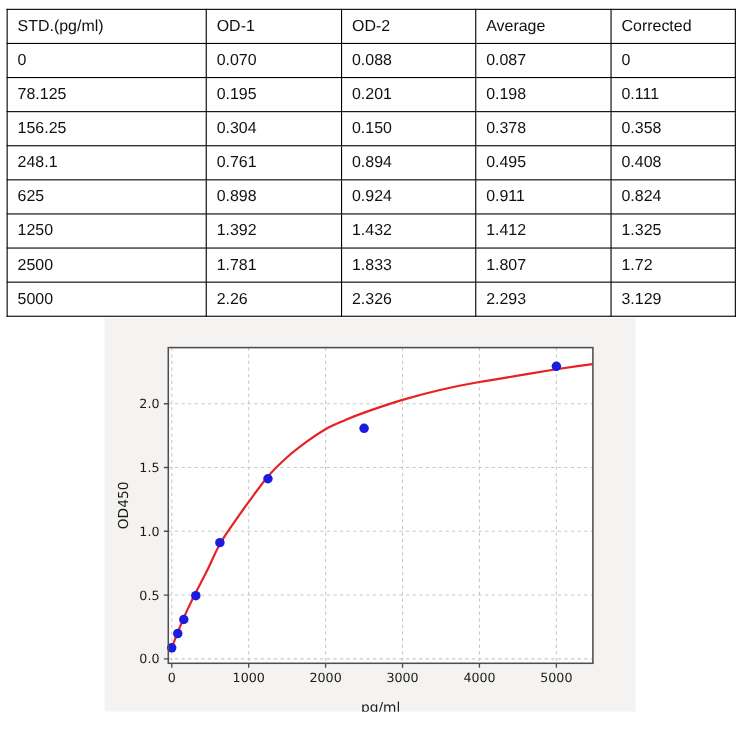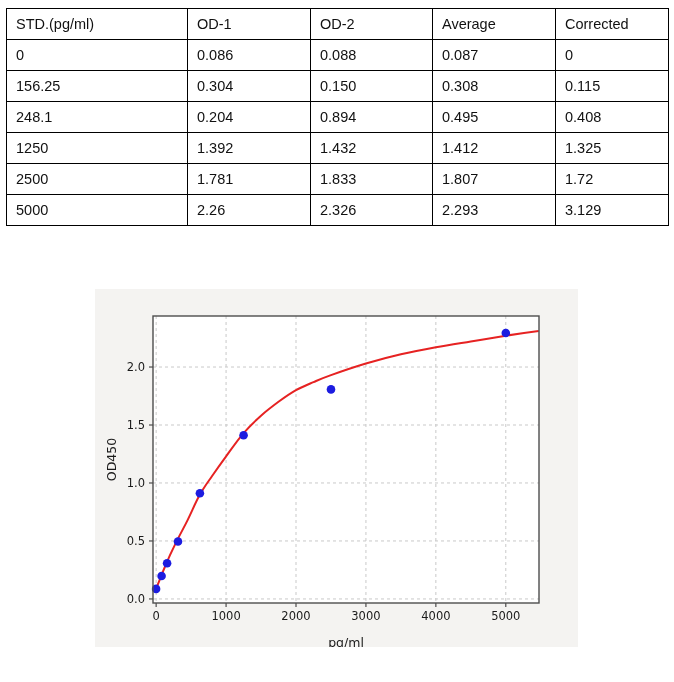--- a/index.html
+++ b/index.html
@@ -53,38 +53,52 @@
           <th>STD.(pg/ml)</th>
           <th>OD-1</th>
           <th>OD-2</th>
           <th>Average</th>
           <th>Corrected</th>
         </tr>
     </thead>
     <tbody id="table-body">
         <tr>
           <td>0</td>
-          <td>0.086</td>
+          <td>0.070</td>
           <td>0.088</td>
           <td>0.087</td>
           <td>0</td>
         </tr>
         <tr>
+          <td>78.125</td>
+          <td>0.195</td>
+          <td>0.201</td>
+          <td>0.198</td>
+          <td>0.111</td>
+        </tr>
+        <tr>
           <td>156.25</td>
           <td>0.304</td>
           <td>0.150</td>
-          <td>0.308</td>
-          <td>0.115</td>
+          <td>0.378</td>
+          <td>0.358</td>
         </tr>
         <tr>
           <td>248.1</td>
-          <td>0.204</td>
+          <td>0.761</td>
           <td>0.894</td>
           <td>0.495</td>
           <td>0.408</td>
+        </tr>
+        <tr>
+          <td>625</td>
+          <td>0.898</td>
+          <td>0.924</td>
+          <td>0.911</td>
+          <td>0.824</td>
         </tr>
         <tr>
           <td>1250</td>
           <td>1.392</td>
           <td>1.432</td>
           <td>1.412</td>
           <td>1.325</td>
         </tr>
         <tr>
           <td>2500</td>

